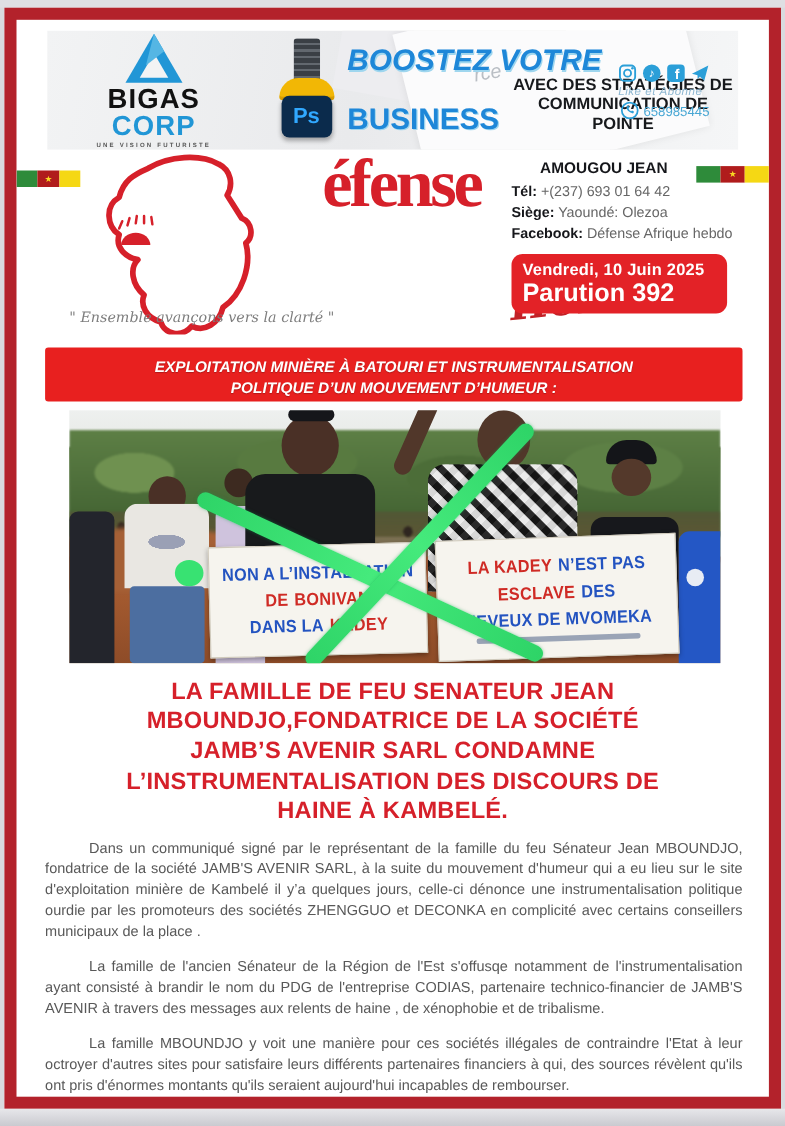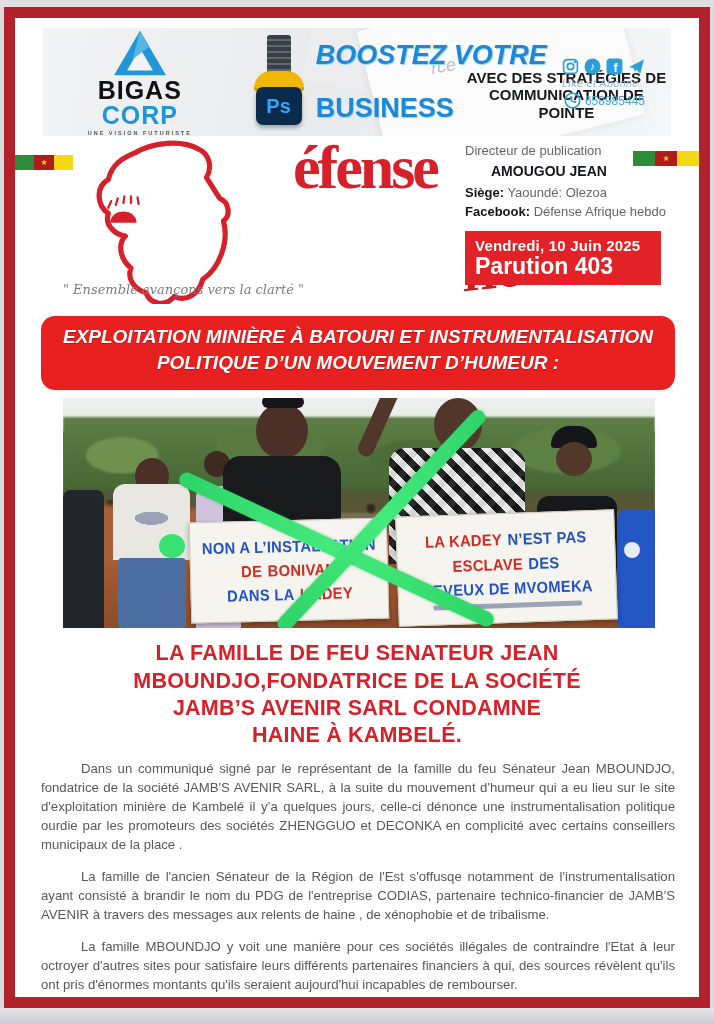--- a/index.html
+++ b/index.html
@@ -69,29 +69,29 @@
   .word-hebdo{ position:absolute; left:418px; top:108px; color:#c22026;
     font-family:"DejaVu Serif", serif; font-style:italic; font-weight:bold; font-size:38px;
     transform:rotate(-6deg); }
   .logo-tagline{ position:absolute; left:18px; top:142px; width:300px;
     font-family:"DejaVu Serif", serif; font-style:italic; font-size:13px; color:#7d7d7d;}
   .right-col{ position:absolute; right:0; top:2px; width:208px; }
   .pub-info{ font-size:13px; color:#666; line-height:1.45; }
   .pub-role{ color:#666; }
   .pub-name{ color:#15161a; font-weight:bold; font-size:14px; margin-bottom:3px;margin-left:26px;}
   .pub-line b{ color:#15161a; }
-  .date-box{ margin-top:9px; background:#e32227; color:#fff; border-radius:0;
+  .date-box{ margin-top:9px; background:#e32227; color:#fff; border-radius:10px;
     padding:6px 10px 7px; width:196px; }
   .date-line{ font-size:15px; font-weight:bold; letter-spacing:.2px;}
   .issue-line{ font-size:23px; font-weight:800; line-height:1.05;}
 
   
-  .topic-banner{ margin:8px 24px 0 26px; background:#e8201f; border-radius:14px;
-    padding:8px 4px 15px; text-align:center; color:#fff; font-weight:bold; font-style:italic;
-    font-size:19px; line-height:1.35; text-shadow:0 1px 1px rgba(0,0,0,.25);}
+  .topic-banner{ margin:8px 24px 0 26px; background:#e8201f; border-radius:3px;
+    padding:8px 4px 3px; text-align:center; color:#fff; font-weight:bold; font-style:italic;
+    font-size:14px; line-height:1.35; text-shadow:0 1px 1px rgba(0,0,0,.25);}
 
   
   .photo{ position:relative; margin:8px 0 0 48px; width:592px; height:230px; overflow:hidden;
     background:linear-gradient(#eef0ef 0%, #e7eae6 14%, #56743f 15%, #44633317 100%);}
   .trees{ position:absolute; left:0; top:8%; width:100%; height:42%;
     background:
       radial-gradient(60px 30px at 10% 40%, #6f9150 0 60%, transparent 61%),
       radial-gradient(90px 36px at 35% 30%, #587a40 0 60%, transparent 61%),
       radial-gradient(80px 34px at 60% 45%, #4c6d38 0 60%, transparent 61%),
       radial-gradient(90px 38px at 85% 35%, #5d8045 0 60%, transparent 61%),
@@ -256,28 +256,28 @@
       <path d="M60,18 C80,6 110,4 128,14 C140,20 142,34 136,44 L150,66 C160,70 162,84 154,90 C160,112 150,140 132,152 C128,168 114,176 102,170 C92,182 76,178 72,166 C58,162 52,150 56,140 C44,130 42,114 50,106 C38,104 28,94 32,82 C20,74 18,54 32,46 C36,30 46,24 60,18 Z" fill="none" stroke="#d6202a" stroke-width="5.5" stroke-linecap="round" stroke-linejoin="round"></path>
       <path d="M34,92 a14,12 0 0 1 28,0 z" fill="#d6202a"></path>
       <path d="M32,76 l3,-7 M40,73 l2,-7 M48,71 l1,-7 M56,71 l0,-7 M64,72 l-1,-7" stroke="#d6202a" stroke-width="2.4" stroke-linecap="round"></path>
     </svg>
     <div class="word-efense">éfense</div>
     <div class="word-hebdo">Hebdo</div>
     <div class="logo-tagline">" Ensemble avançons vers la clarté "</div>
 
     <div class="right-col">
       <div class="pub-info">
-        <div class="pub-role">Directeur de publication</div>
         <div class="pub-name">AMOUGOU JEAN</div>
+        <div class="pub-line"><b>Tél:</b> <span>+(237) 693 01 64 42</span></div>
         <div class="pub-line"><b>Siège:</b> <span>Yaoundé: Olezoa</span></div>
         <div class="pub-line"><b>Facebook:</b> <span>Défense Afrique hebdo</span></div>
       </div>
       <div class="date-box">
         <div class="date-line">Vendredi, 10 Juin 2025</div>
-        <div class="issue-line">Parution 403</div>
+        <div class="issue-line">Parution 392</div>
       </div>
     </div>
   </div>
 
   <div class="flag flag-left">
     <div class="g"></div>
       <div class="r">★</div>
       <div class="y"></div>
   </div>
   <div class="flag flag-right">
@@ -355,20 +355,21 @@
 
     <div class="xstroke xs-a"></div>
     <div class="xstroke xs-b"></div>
     <div class="xs-blob"></div>
   </div>
 
   <div class="headline">
     <div>LA FAMILLE DE FEU SENATEUR JEAN</div>
     <div>MBOUNDJO,FONDATRICE DE LA SOCIÉTÉ</div>
     <div>JAMB’S AVENIR SARL CONDAMNE</div>
+    <div>L’INSTRUMENTALISATION DES DISCOURS DE</div>
     <div>HAINE À KAMBELÉ.</div>
   </div>
 
   <div class="article">
     <p>Dans un communiqué signé par le représentant de la famille du feu Sénateur Jean MBOUNDJO, fondatrice de la société JAMB'S AVENIR SARL, à la suite du mouvement d'humeur qui a eu lieu sur le site d'exploitation minière de Kambelé il y’a quelques jours, celle-ci dénonce une instrumentalisation politique ourdie par les promoteurs des sociétés ZHENGGUO et DECONKA en complicité avec certains conseillers municipaux de la place .</p>
     <p>La famille de l'ancien Sénateur de la Région de l'Est  s'offusqe notamment de l'instrumentalisation ayant consisté à brandir le nom du PDG de l'entreprise CODIAS, partenaire technico-financier de JAMB'S AVENIR à travers des messages aux relents de haine , de  xénophobie et de tribalisme.</p>
     <p>La famille MBOUNDJO y voit une manière pour ces sociétés illégales de contraindre l'Etat à leur octroyer d'autres sites pour satisfaire leurs différents partenaires financiers à qui, des sources révèlent qu'ils ont pris d'énormes montants qu'ils seraient  aujourd'hui incapables de rembourser.</p>
   </div>
 
 </div>

